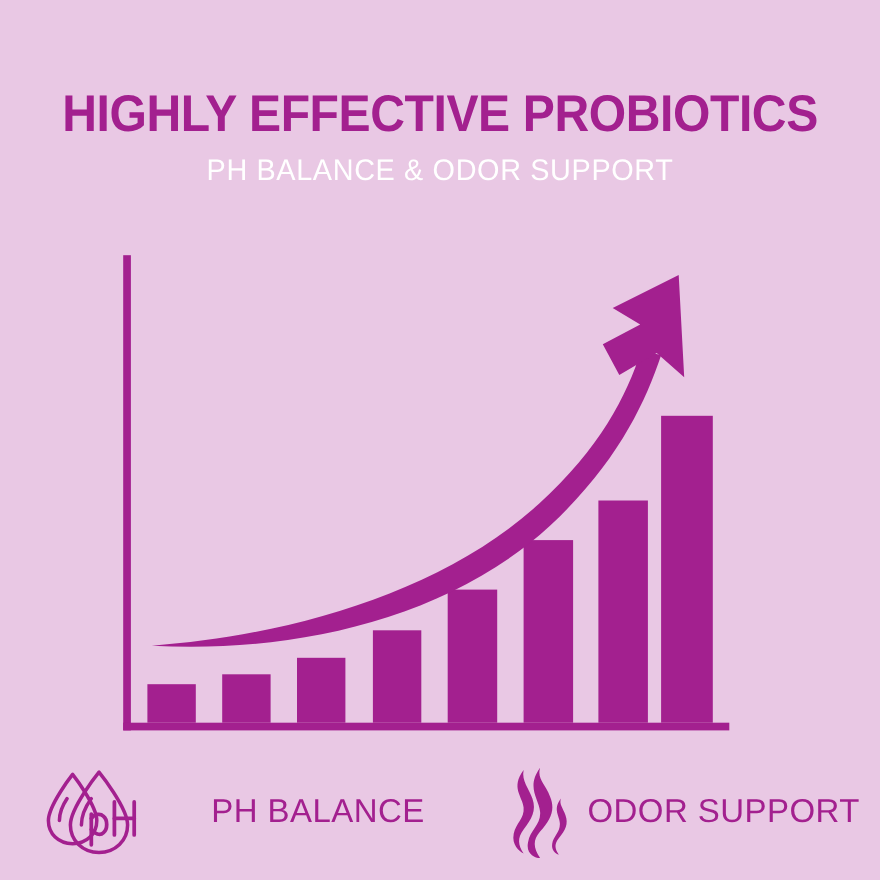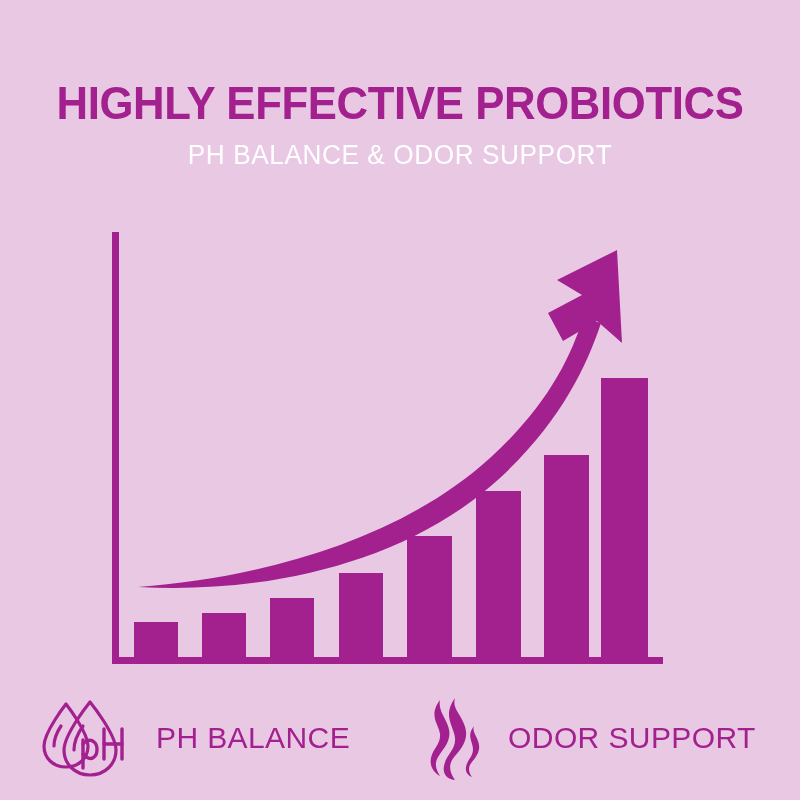--- a/index.html
+++ b/index.html
@@ -77,37 +77,37 @@
     width: 800px;
     height: 95px;
     display: flex;
     align-items: center;
   }
   .feature {
     display: flex;
     align-items: center;
     height: 90px;
   }
-  .feature-ph { margin-left: 36px; }
+  .feature-ph { margin-left: 36px; gap: 36px; }
   .feature-odor { margin-left: 72px; }
   .feature-icon {
     display: block;
     flex: 0 0 auto;
   }
   .feature-label {
     font-family: "Liberation Sans", sans-serif;
     font-size: 30px;
     line-height: 32px;
     font-weight: 400;
     letter-spacing: 0.4px;
     color: #a3208f;
     white-space: nowrap;
   }
   .feature-ph .feature-label { margin-left: 24px; }
-  .feature-odor .feature-label { margin-left: 24px; }
+  .feature-odor .feature-label { margin-left: 14px; }
 </style>
 </head>
 <body>
 
 <div id="poster">
 
   <div class="header">
     <h1 class="title">HIGHLY EFFECTIVE PROBIOTICS</h1>
     <p class="subtitle">PH BALANCE &amp; ODOR SUPPORT</p>
   </div>

